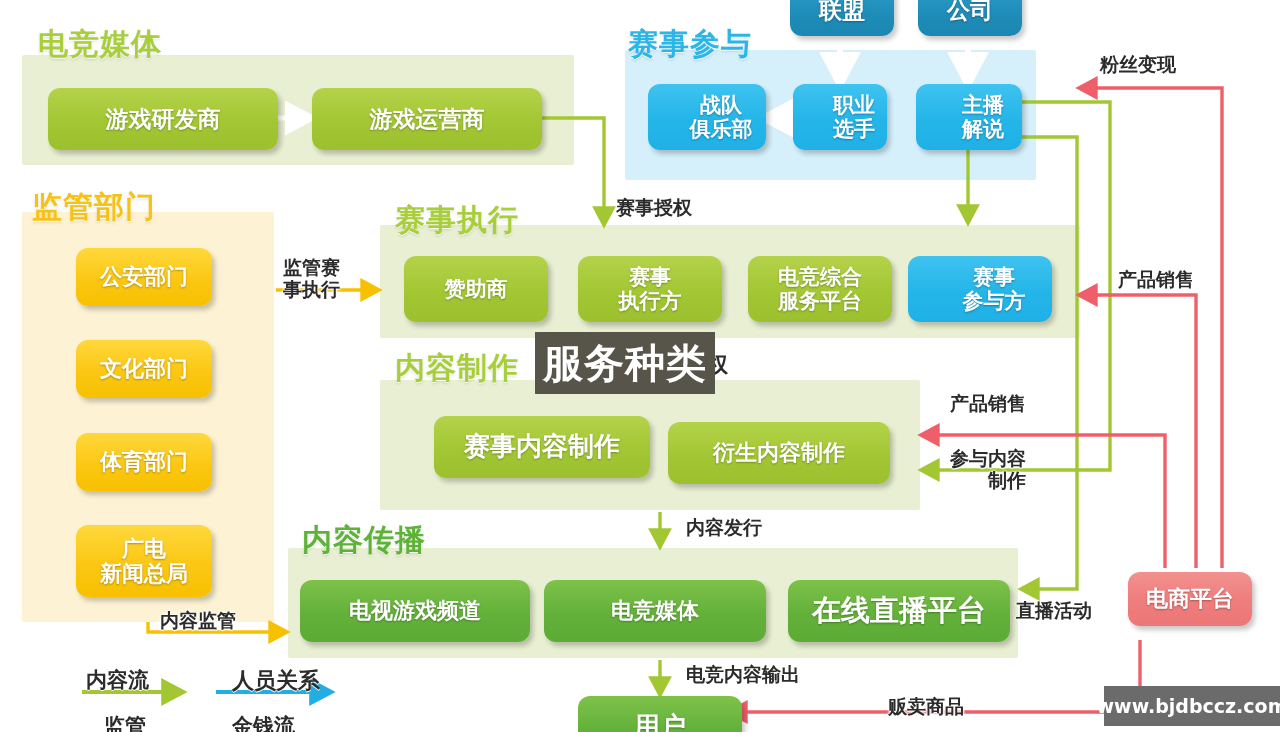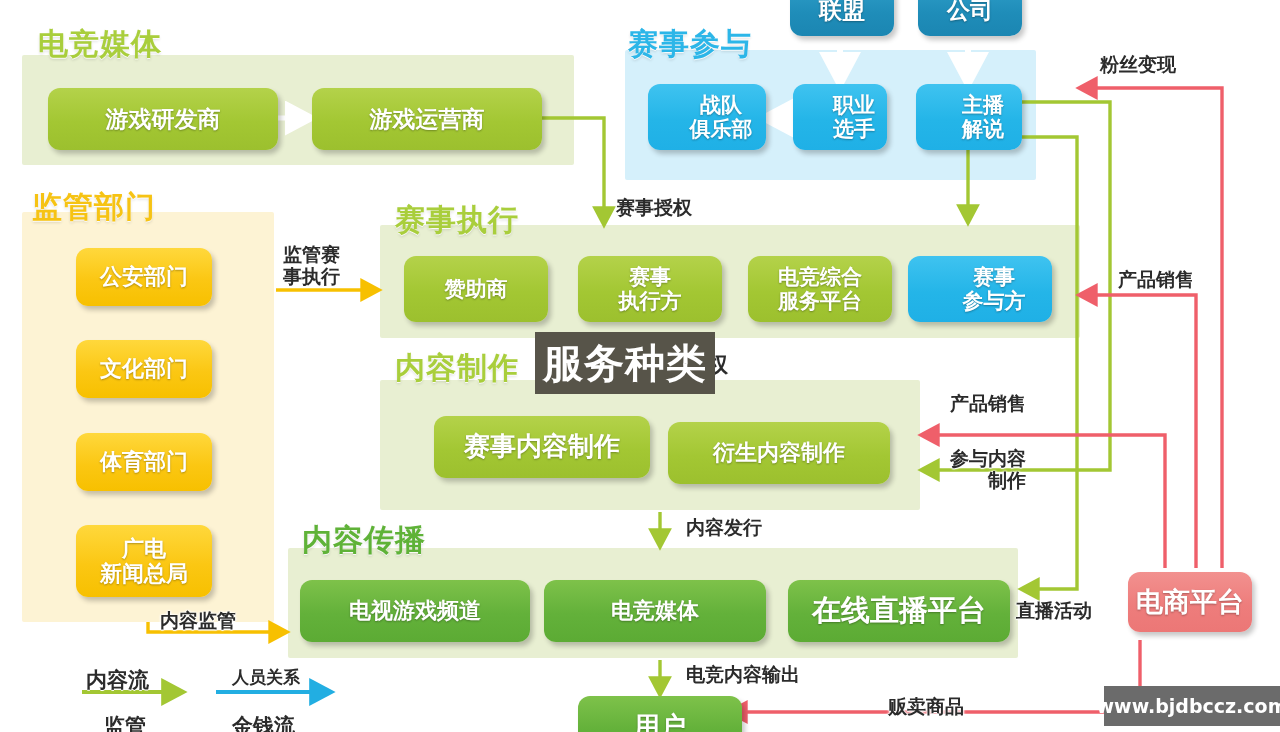--- a/index.html
+++ b/index.html
@@ -233,27 +233,27 @@
     <span>电竞媒体</span>
   </div>
   <div class="node g-green" style="left:788px;top:580px;width:222px;height:62px;font-size:29px;justify-content:center;">
     <span>在线直播平台</span>
   </div>
 
   <div class="node g-green" style="left:578px;top:696px;width:164px;height:62px;font-size:26px;">
     <span>用户</span>
   </div>
 
-  <div class="node g-pink" style="left:1128px;top:572px;width:124px;height:60px;font-size:27px;">
+  <div class="node g-pink" style="left:1128px;top:572px;width:124px;height:54px;font-size:22px;">
     <span>电商平台</span>
   </div>
 
   <div class="elabel" style="left:616px;top:196px;font-size:19px;">赛事授权</div>
 
-  <div class="elabel" style="left:283px;top:243px;font-size:19px;text-align:center;">监管赛
+  <div class="elabel" style="left:283px;top:256px;font-size:19px;text-align:center;">监管赛
 事执行</div>
 
   <div class="elabel" style="left:160px;top:609px;font-size:19px;">内容监管</div>
 
   <div class="elabel" style="left:1100px;top:53px;font-size:19px;">粉丝变现</div>
 
   <div class="elabel" style="left:1118px;top:268px;font-size:19px;">产品销售</div>
 
   <div class="elabel" style="left:950px;top:392px;font-size:19px;">产品销售</div>
 
@@ -264,21 +264,21 @@
 
   <div class="elabel" style="left:1016px;top:571px;font-size:19px;margin-top:28px;">直播活动</div>
 
   <div class="elabel" style="left:686px;top:663px;font-size:19px;">电竞内容输出</div>
 
   <div class="elabel" style="left:888px;top:695px;font-size:19px;">贩卖商品</div>
 
   <div class="elabel" style="left:640px;top:352px;font-size:22px;">内容版权</div>
 
   <div class="legend-text" style="left:86px;top:666px;font-size:21px;">内容流</div>
-  <div class="legend-text" style="left:232px;top:666px;font-size:17px;">人员关系</div>
+  <div class="legend-text" style="left:232px;top:666px;font-size:22px;">人员关系</div>
   <div class="legend-text" style="left:104px;top:712px;font-size:21px;">监管</div>
   <div class="legend-text" style="left:232px;top:712px;font-size:21px;">金钱流</div>
 
   <div class="wm" style="left:535px;top:332px;width:180px;height:62px;font-size:40px;letter-spacing:1px;">服务种类</div>
 
   <div class="wm wm-url" style="left:1104px;top:686px;width:176px;height:40px;font-size:19px;">www.bjdbccz.com</div>
 
 </div>
 
 </body></html>

